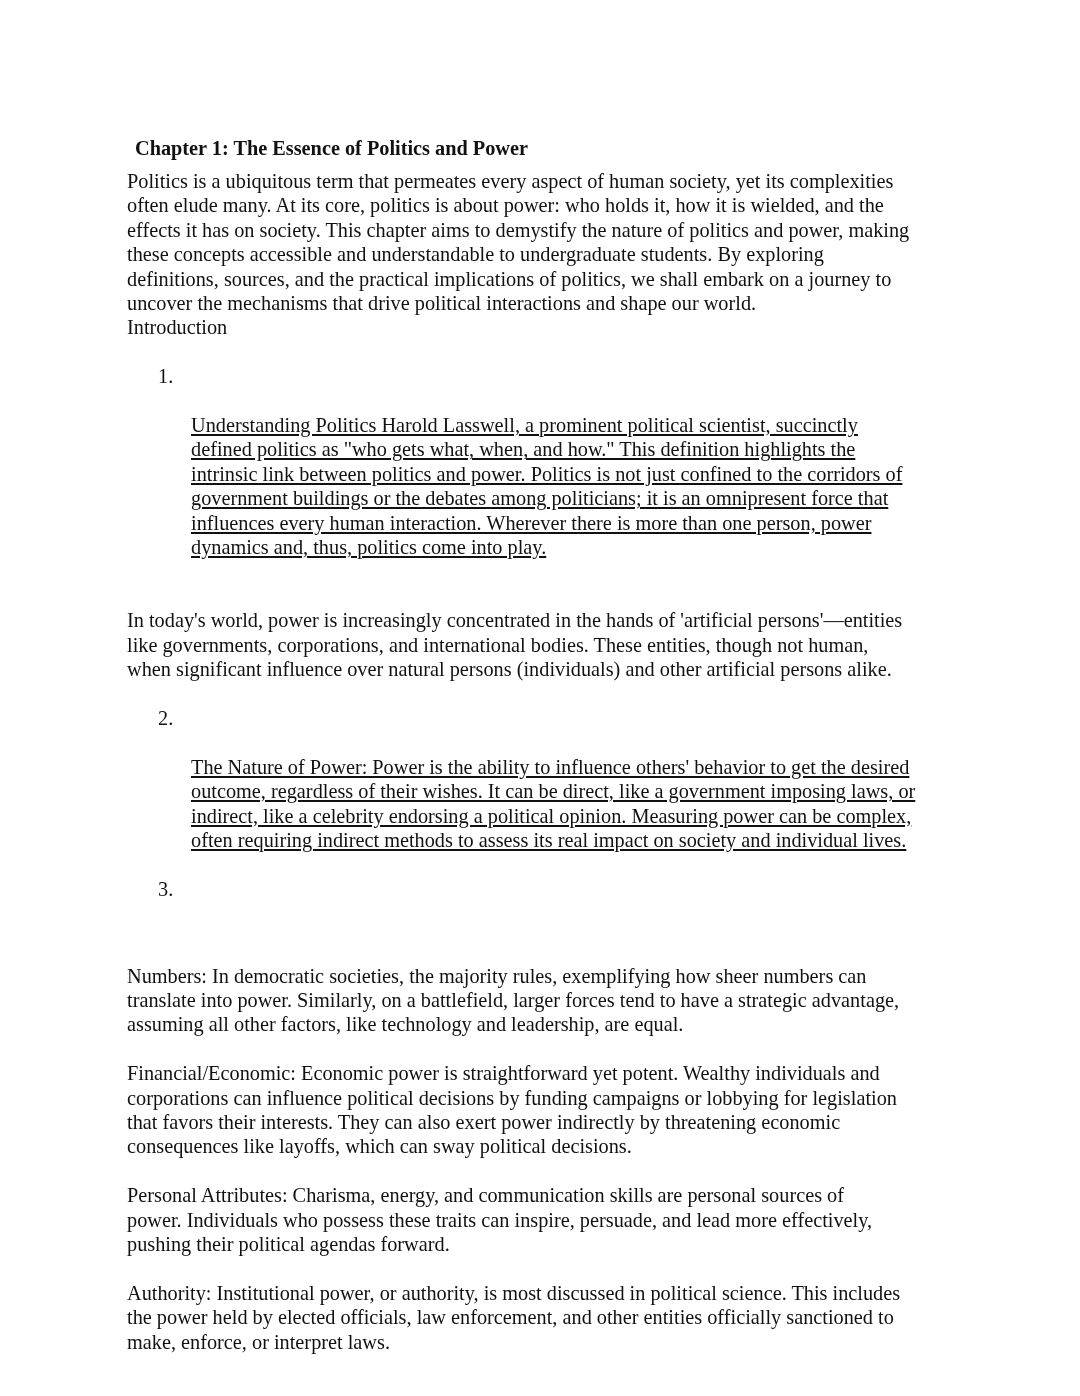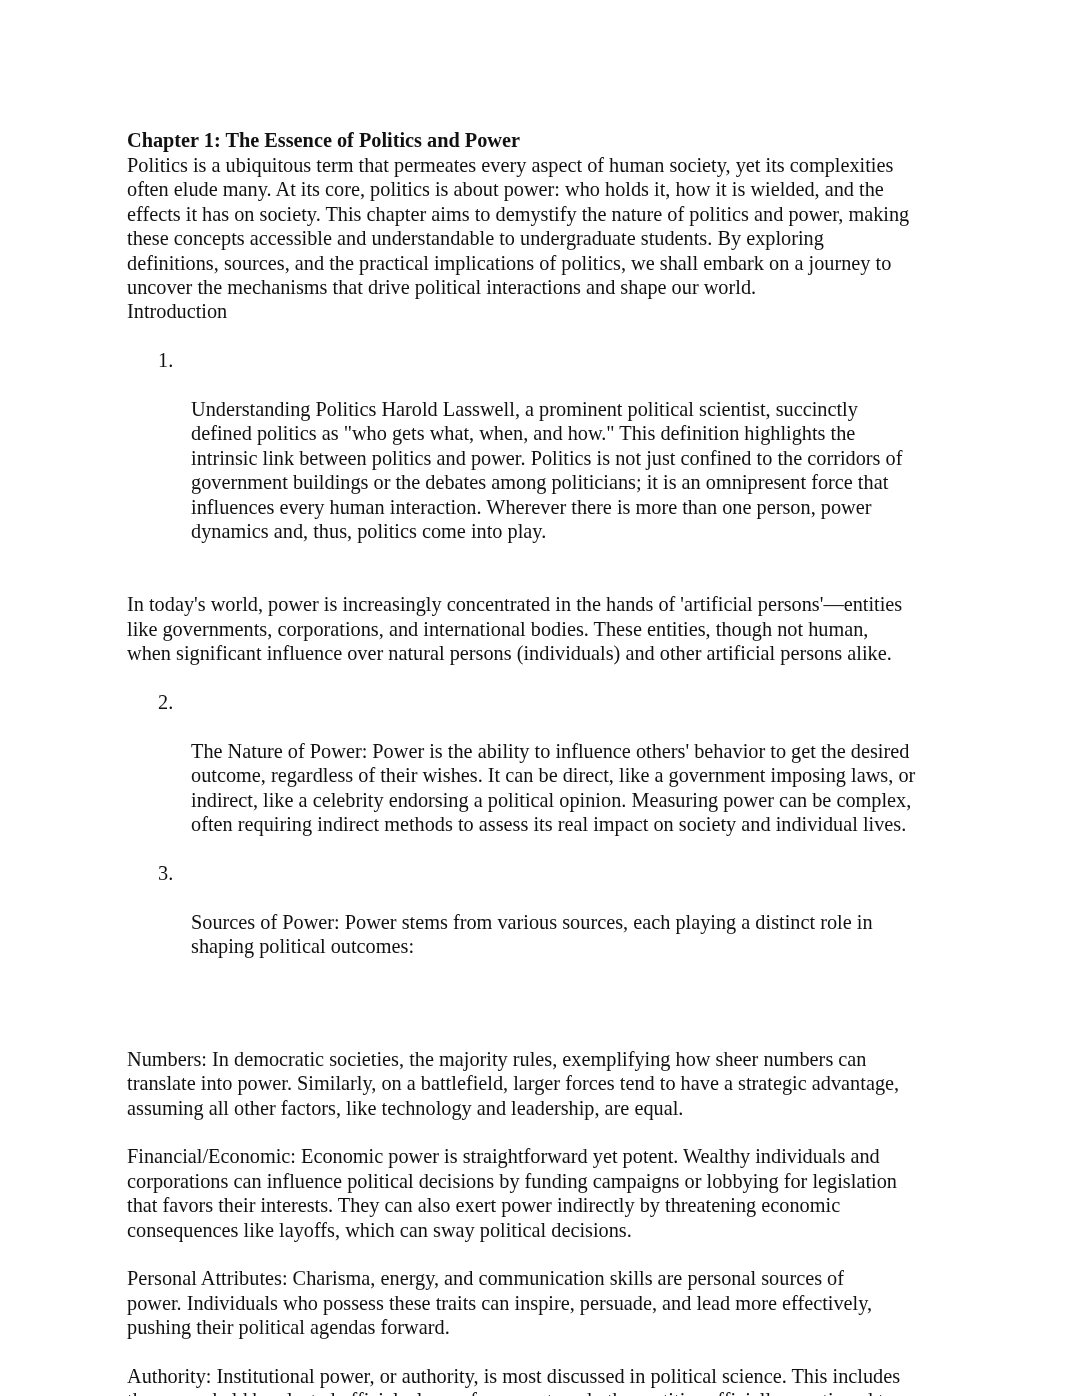--- a/index.html
+++ b/index.html
@@ -18,21 +18,21 @@
       line-height: 24.4px;
     }
     .page {
       position: absolute;
       left: 127px;
       top: 127px;
       width: 860px;
     }
     .title {
       font-weight: bold;
-      margin: 0;
+      margin: 8px;
       font-size: 20.3px;
       line-height: 26px;
     }
     .intro-heading {
       margin: 24px 0 0 0;
     }
     .para {
       margin: 0;
       white-space: pre-line;
     }
@@ -46,20 +46,21 @@
       padding-left: 64px;
       white-space: pre-line;
     }
     .list-num {
       position: absolute;
       left: 31px;
       top: 0;
     }
     .list-text {
       display: block;
+      text-decoration: underline;
     }
     .gap-1 { margin-top: 24.4px; }
     .gap-2 { margin-top: 48.8px; }
   </style>
 </head>
 <body>
 
 <div class="page">
   <h1 class="title">Chapter 1: The Essence of Politics and Power</h1>
 
@@ -90,26 +91,24 @@
   <ul class="list gap-1">
     <li class="list-item">
       <span class="list-num">2.</span>
       <span class="list-text">The Nature of Power: Power is the ability to influence others' behavior to get the desired
 outcome, regardless of their wishes. It can be direct, like a government imposing laws, or
 indirect, like a celebrity endorsing a political opinion. Measuring power can be complex,
 often requiring indirect methods to assess its real impact on society and individual lives.</span>
     </li>
     <li class="list-item">
       <span class="list-num">3.</span>
-      <span class="list-text">Sources of Power: Power stems from various sources, each playing a distinct role in
-shaping political outcomes:</span>
     </li>
   </ul>
 
-  <p class="para gap-2" style="margin-top:64px;">Numbers: In democratic societies, the majority rules, exemplifying how sheer numbers can
+  <p class="para gap-2" style="margin-top:38px;">Numbers: In democratic societies, the majority rules, exemplifying how sheer numbers can
 translate into power. Similarly, on a battlefield, larger forces tend to have a strategic advantage,
 assuming all other factors, like technology and leadership, are equal.</p>
   <p class="para gap-1">Financial/Economic: Economic power is straightforward yet potent. Wealthy individuals and
 corporations can influence political decisions by funding campaigns or lobbying for legislation
 that favors their interests. They can also exert power indirectly by threatening economic
 consequences like layoffs, which can sway political decisions.</p>
   <p class="para gap-1">Personal Attributes: Charisma, energy, and communication skills are personal sources of
 power. Individuals who possess these traits can inspire, persuade, and lead more effectively,
 pushing their political agendas forward.</p>
   <p class="para gap-1">Authority: Institutional power, or authority, is most discussed in political science. This includes

